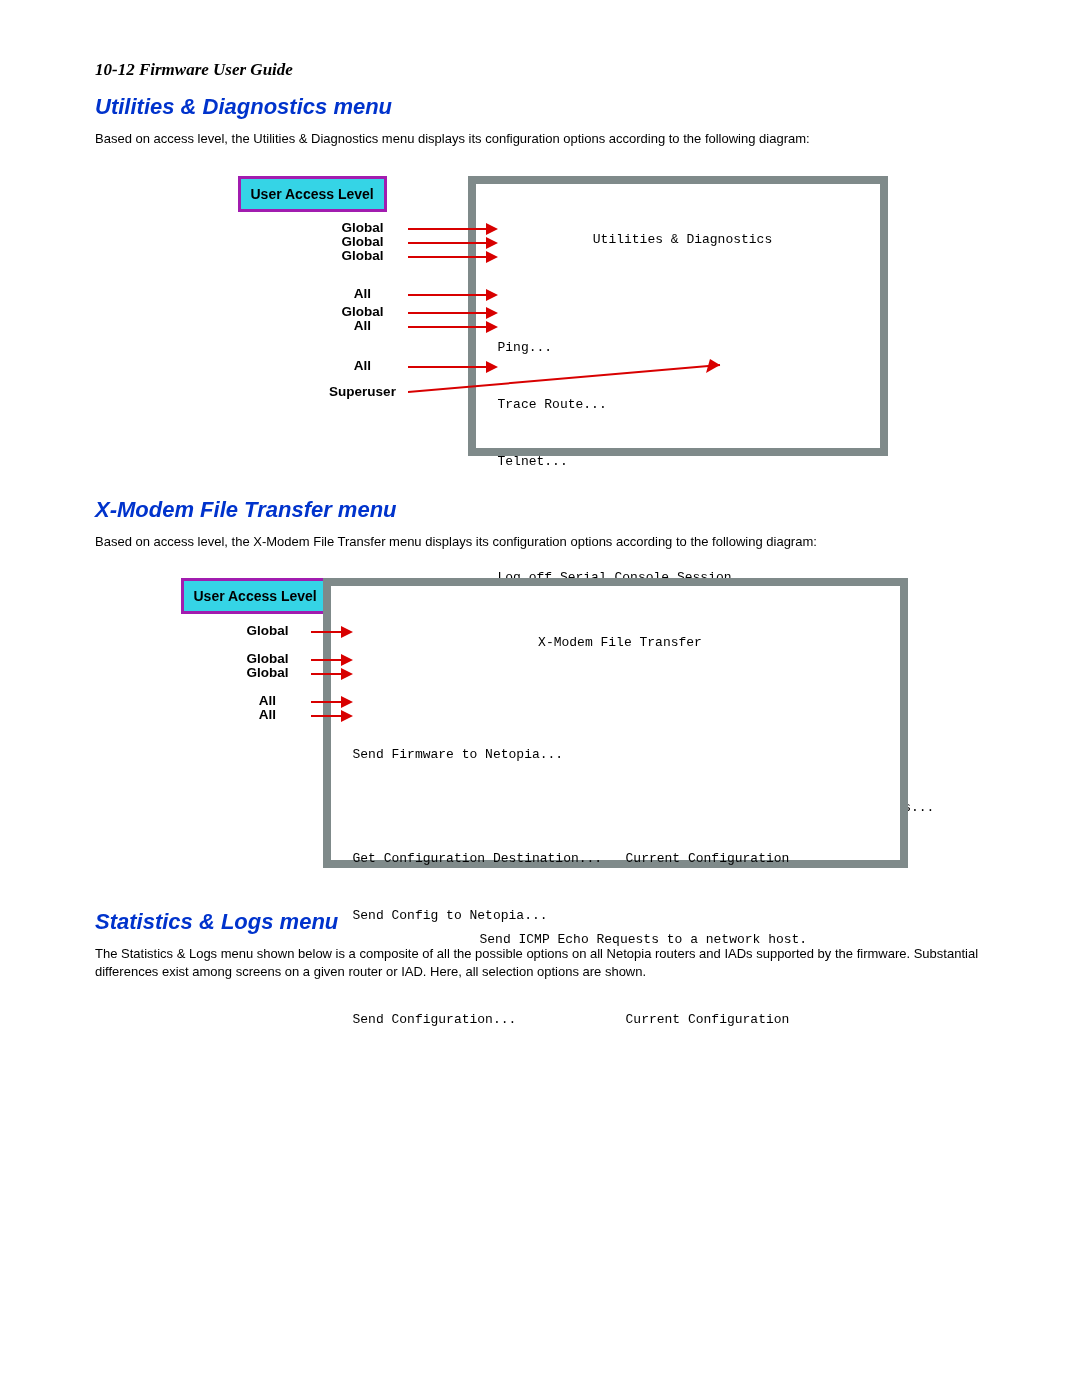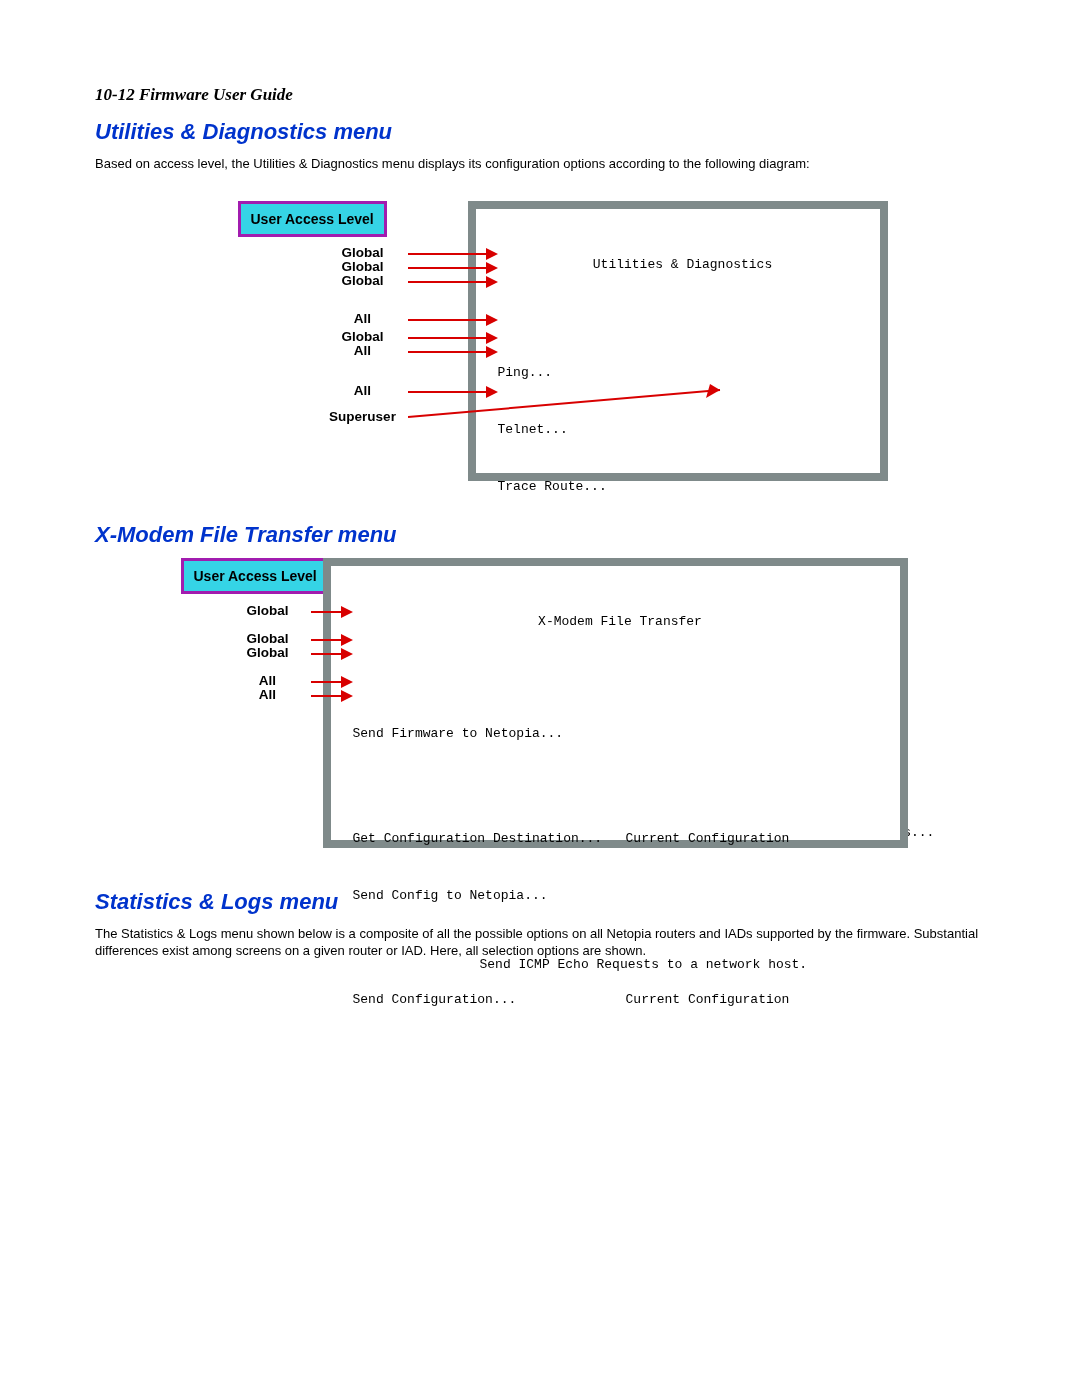--- a/index.html
+++ b/index.html
@@ -4,21 +4,21 @@
 <style>
   * { box-sizing: border-box; }
   body {
     margin: 0;
     background: #fff;
     font-family: Arial, Helvetica, sans-serif;
     color: #000;
     width: 1080px;
   }
   .page {
-    padding: 85px 90px 60px 95px;
+    padding: 60px 90px 60px 95px;
   }
   .header-line {
     font-style: italic;
     font-weight: bold;
     font-size: 17px;
     margin-bottom: 14px;
     font-family: Georgia, 'Times New Roman', serif;
   }
   .section-title {
     color: #0033cc;
@@ -92,22 +92,22 @@
   <div class="section-title">Utilities &amp; Diagnostics menu</div>
   <p class="body-text">Based on access level, the Utilities &amp; Diagnostics menu displays its configuration options according to the following diagram:</p>
 
   <div class="diagram" style="width:700px; height:285px;">
     <div class="label-box" style="left:45px; top:0;">User Access Level</div>
 
     <div class="menu-panel" style="left:275px; top:0; width:420px; height:280px;">
       <div class="menu-title">Utilities &amp; Diagnostics</div>
       <div style="position:relative;">
         <div class="menu-row">Ping...</div>
+        <div class="menu-row">Trace Route...</div>
         <div class="menu-row">Telnet...</div>
-        <div class="menu-row">Trace Route...</div>
         <div style="height:22px;"></div>
         <div class="menu-row">Log off Serial Console Session...</div>
         <div class="menu-row">Trivial File Transfer Protocol (TFTP)...</div>
         <div class="menu-row">X-Modem File Transfer...</div>
         <div style="height:22px;"></div>
         <div class="menu-row">Restart System...          Revert to Factory Defaults...</div>
         <div style="height:38px;"></div>
         <div class="menu-row" style="margin-left:-18px;">Send ICMP Echo Requests to a network host.</div>
       </div>
     </div>
@@ -136,20 +136,21 @@
     <div class="arrow-line" style="left:215px; top:190px; width:78px;"></div>
       <div class="arrow-head" style="left:293px; top:185px;"></div>
 
     <svg style="position:absolute; left:215px; top:175px; width:330px; height:50px;" viewBox="0 0 330 50">
       <line x1="0" y1="41" x2="312" y2="14" stroke="#d80000" stroke-width="2"></line>
       <polygon points="312,14 298,22 302,8" fill="#d80000"></polygon>
     </svg>
   </div>
 
   <div class="section-title">X-Modem File Transfer menu</div>
+  <p class="body-text">Based on access level, the X-Modem File Transfer menu displays its configuration options according to the following diagram:</p>
 
   <div class="diagram" style="width:740px; height:295px;">
     <div class="label-box" style="left:8px; top:0;">User Access Level</div>
 
     <div class="menu-panel" style="left:150px; top:0; width:585px; height:290px;">
       <div class="menu-title">X-Modem File Transfer</div>
       <div style="height:4px;"></div>
       <div class="menu-row">Send Firmware to Netopia...</div>
       <div style="height:10px;"></div>
       <div class="menu-row">Get Configuration Destination...   Current Configuration</div>

